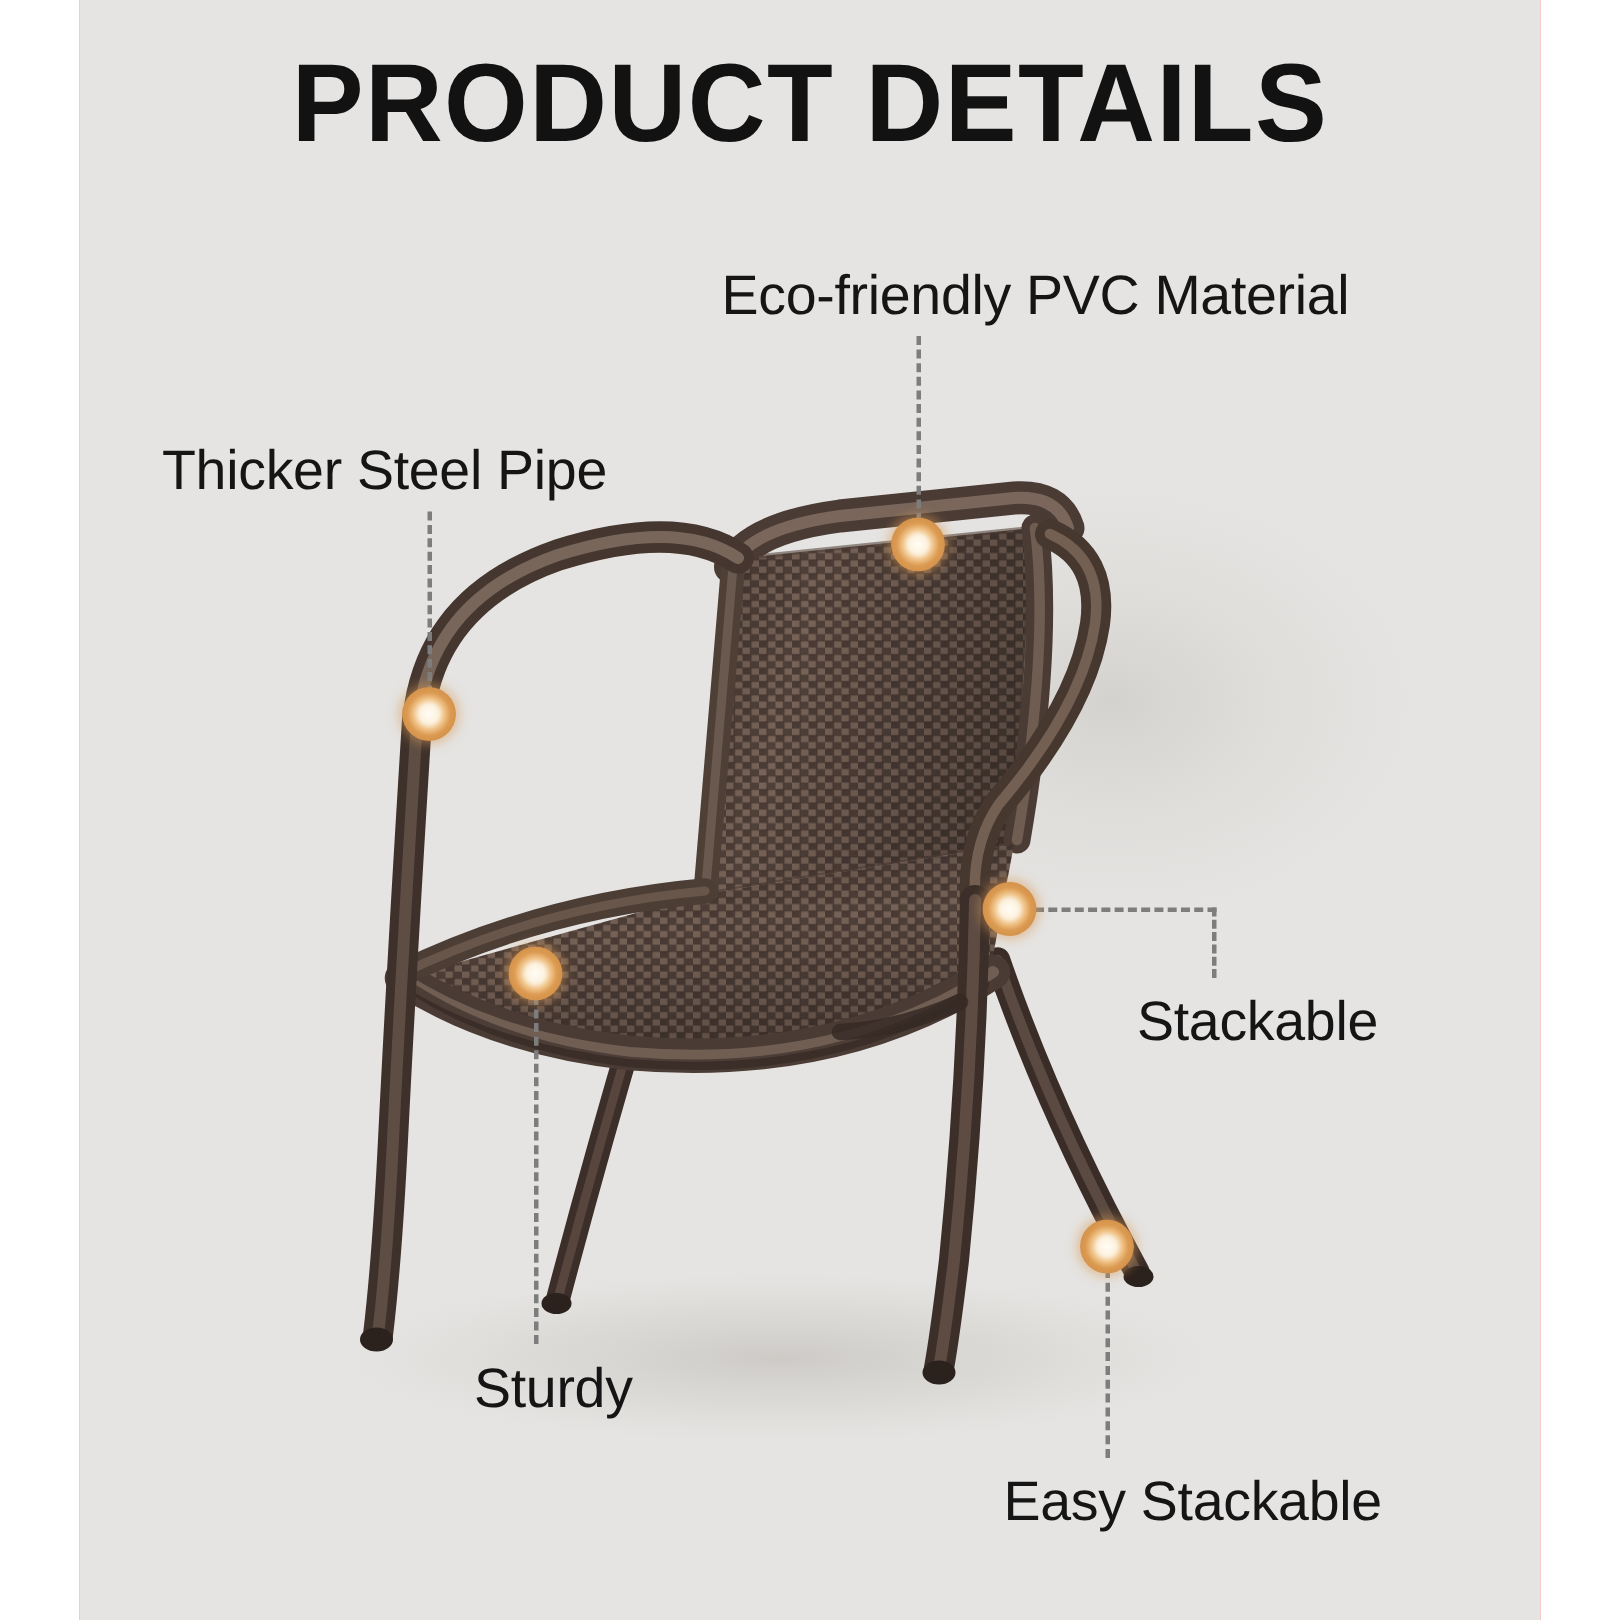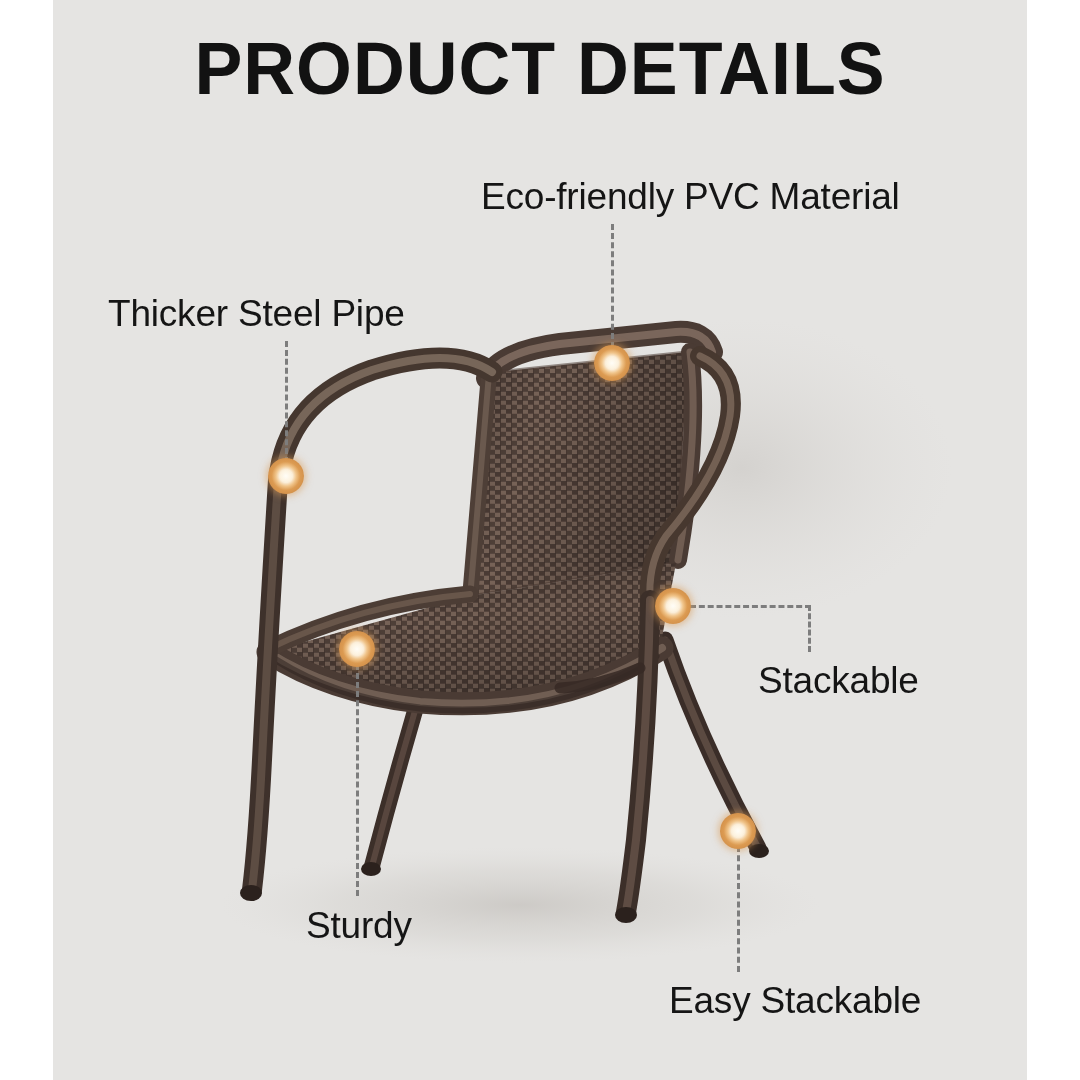--- a/index.html
+++ b/index.html
@@ -60,21 +60,21 @@
     font-family: "Liberation Sans", sans-serif;
     font-weight: 400;
     font-size: 37px;
     color: #151515;
     white-space: nowrap;
     letter-spacing: -0.2px;
   }
   .label-eco       { left: 437px; top: 176px; margin-left: 44px; }
   .label-steel     { left: 108px; top: 293px; }
   .label-stackable { left: 758px; top: 660px; }
-  .label-sturdy    { left: 306px; top: 905px; text-align: right; }
+  .label-sturdy    { left: 316px; top: 905px; text-align: right; }
   .label-easy      { left: 669px; top: 980px; }
 
   
   .marker {
     position: absolute;
     width: 36px;
     height: 36px;
     border-radius: 50%;
     background:
       radial-gradient(circle at 50% 50%,

